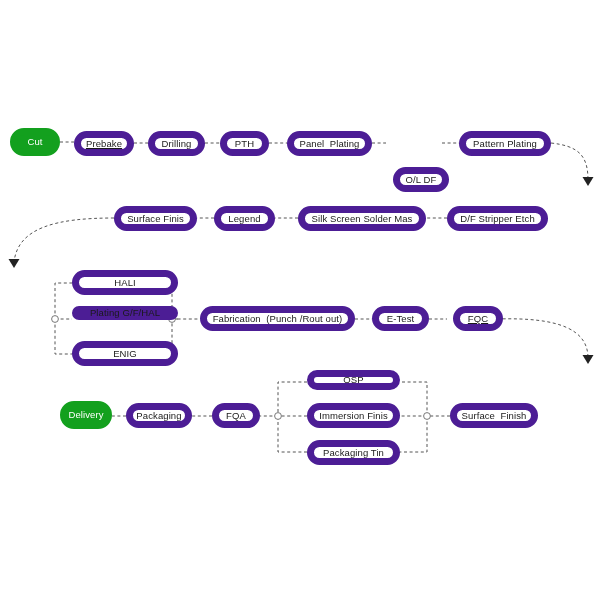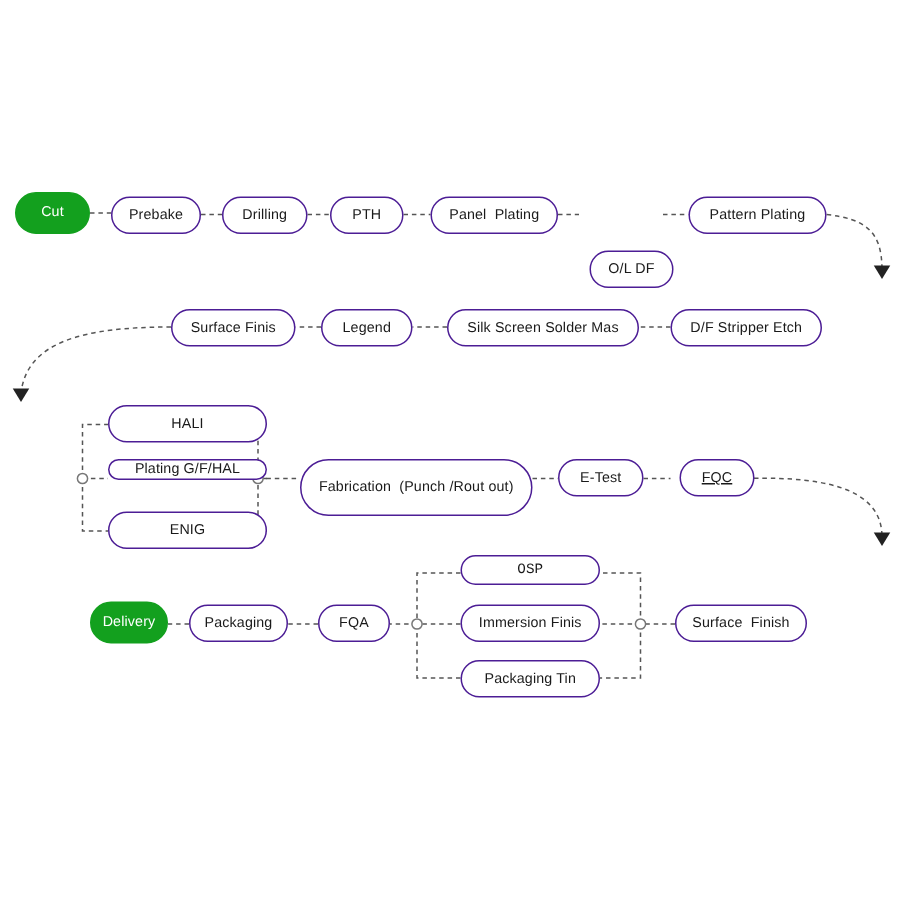--- a/index.html
+++ b/index.html
@@ -18,21 +18,21 @@
   #wires {
     position: absolute;
     left: 0;
     top: 0;
     width: 600px;
     height: 600px;
   }
   .node {
     position: absolute;
     box-sizing: border-box;
-    border: 1px solid #4c1d95;
+    border: 7px solid #4c1d95;
     background: #ffffff;
     border-radius: 999px;
     display: flex;
     align-items: center;
     justify-content: center;
     color: #1a1a1a;
     font-size: 9.5px;
     line-height: 1;
     letter-spacing: 0.1px;
     white-space: pre;
@@ -87,37 +87,37 @@
       <polygon points="582.5,177 593.5,177 588,186" fill="#222222"></polygon>
       <polygon points="8.5,259 19.5,259 14,268" fill="#222222"></polygon>
       <polygon points="582.5,355 593.5,355 588,364" fill="#222222"></polygon>
       <circle cx="55" cy="319" r="3.4" fill="#ffffff" stroke="#777777" stroke-width="1"></circle>
       <circle cx="172" cy="319" r="3.4" fill="#ffffff" stroke="#777777" stroke-width="1"></circle>
       <circle cx="278" cy="416" r="3.4" fill="#ffffff" stroke="#777777" stroke-width="1"></circle>
       <circle cx="427" cy="416" r="3.4" fill="#ffffff" stroke="#777777" stroke-width="1"></circle>
     </svg>
   <div id="nodes">
       <div class="node terminal" style="left: 10px; top: 128px; width: 50px; height: 28px;"><span class="node-label">Cut</span></div>
-      <div class="node" style="left: 74px; top: 131px; width: 60px; height: 25px;"><span class="node-label">Prebake</span></div>
+      <div class="node" style="left: 74px; top: 131px; width: 60px; height: 25px; text-decoration: underline;"><span class="node-label">Prebake</span></div>
       <div class="node" style="left: 148px; top: 131px; width: 57px; height: 25px;"><span class="node-label">Drilling</span></div>
       <div class="node" style="left: 220px; top: 131px; width: 49px; height: 25px;"><span class="node-label">PTH</span></div>
       <div class="node" style="left: 287px; top: 131px; width: 85px; height: 25px;"><span class="node-label">Panel  Plating</span></div>
       <div class="node" style="left: 393px; top: 131px; width: 56px; height: 25px; margin-top: 36px;"><span class="node-label">O/L DF</span></div>
       <div class="node" style="left: 459px; top: 131px; width: 92px; height: 25px;"><span class="node-label">Pattern Plating</span></div>
       <div class="node" style="left: 114px; top: 206px; width: 83px; height: 25px;"><span class="node-label">Surface Finis</span></div>
       <div class="node" style="left: 214px; top: 206px; width: 61px; height: 25px;"><span class="node-label">Legend</span></div>
       <div class="node" style="left: 298px; top: 206px; width: 128px; height: 25px;"><span class="node-label">Silk Screen Solder Mas</span></div>
       <div class="node" style="left: 447px; top: 206px; width: 101px; height: 25px;"><span class="node-label">D/F Stripper Etch</span></div>
       <div class="node" style="left: 72px; top: 270px; width: 106px; height: 25px;"><span class="node-label">HALI</span></div>
       <div class="node" style="left: 72px; top: 306px; width: 106px; height: 14px;"><span class="node-label">Plating G/F/HAL</span></div>
       <div class="node" style="left: 72px; top: 341px; width: 106px; height: 25px;"><span class="node-label">ENIG</span></div>
-      <div class="node" style="left: 200px; top: 306px; width: 155px; height: 38px;"><span class="node-label">Fabrication  (Punch /Rout out)</span></div>
+      <div class="node" style="left: 200px; top: 306px; width: 155px; height: 25px;"><span class="node-label">Fabrication  (Punch /Rout out)</span></div>
       <div class="node" style="left: 372px; top: 306px; width: 57px; height: 25px;"><span class="node-label">E-Test</span></div>
       <div class="node" style="left: 453px; top: 306px; width: 50px; height: 25px; text-decoration: underline;"><span class="node-label">FQC</span></div>
-      <div class="node" style="left: 307px; top: 370px; width: 93px; height: 20px; font-family: Liberation Mono, monospace;"><span class="node-label">OSP</span></div>
+      <div class="node" style="left: 307px; top: 370px; width: 93px; height: 20px;"><span class="node-label">OSP</span></div>
       <div class="node" style="left: 307px; top: 403px; width: 93px; height: 25px;"><span class="node-label">Immersion Finis</span></div>
       <div class="node" style="left: 307px; top: 440px; width: 93px; height: 25px;"><span class="node-label">Packaging Tin</span></div>
       <div class="node" style="left: 450px; top: 403px; width: 88px; height: 25px;"><span class="node-label">Surface  Finish</span></div>
       <div class="node" style="left: 212px; top: 403px; width: 48px; height: 25px;"><span class="node-label">FQA</span></div>
       <div class="node" style="left: 126px; top: 403px; width: 66px; height: 25px;"><span class="node-label">Packaging</span></div>
       <div class="node terminal" style="left: 60px; top: 401px; width: 52px; height: 28px;"><span class="node-label">Delivery</span></div>
     </div>
 </div>
 
 </body></html>

